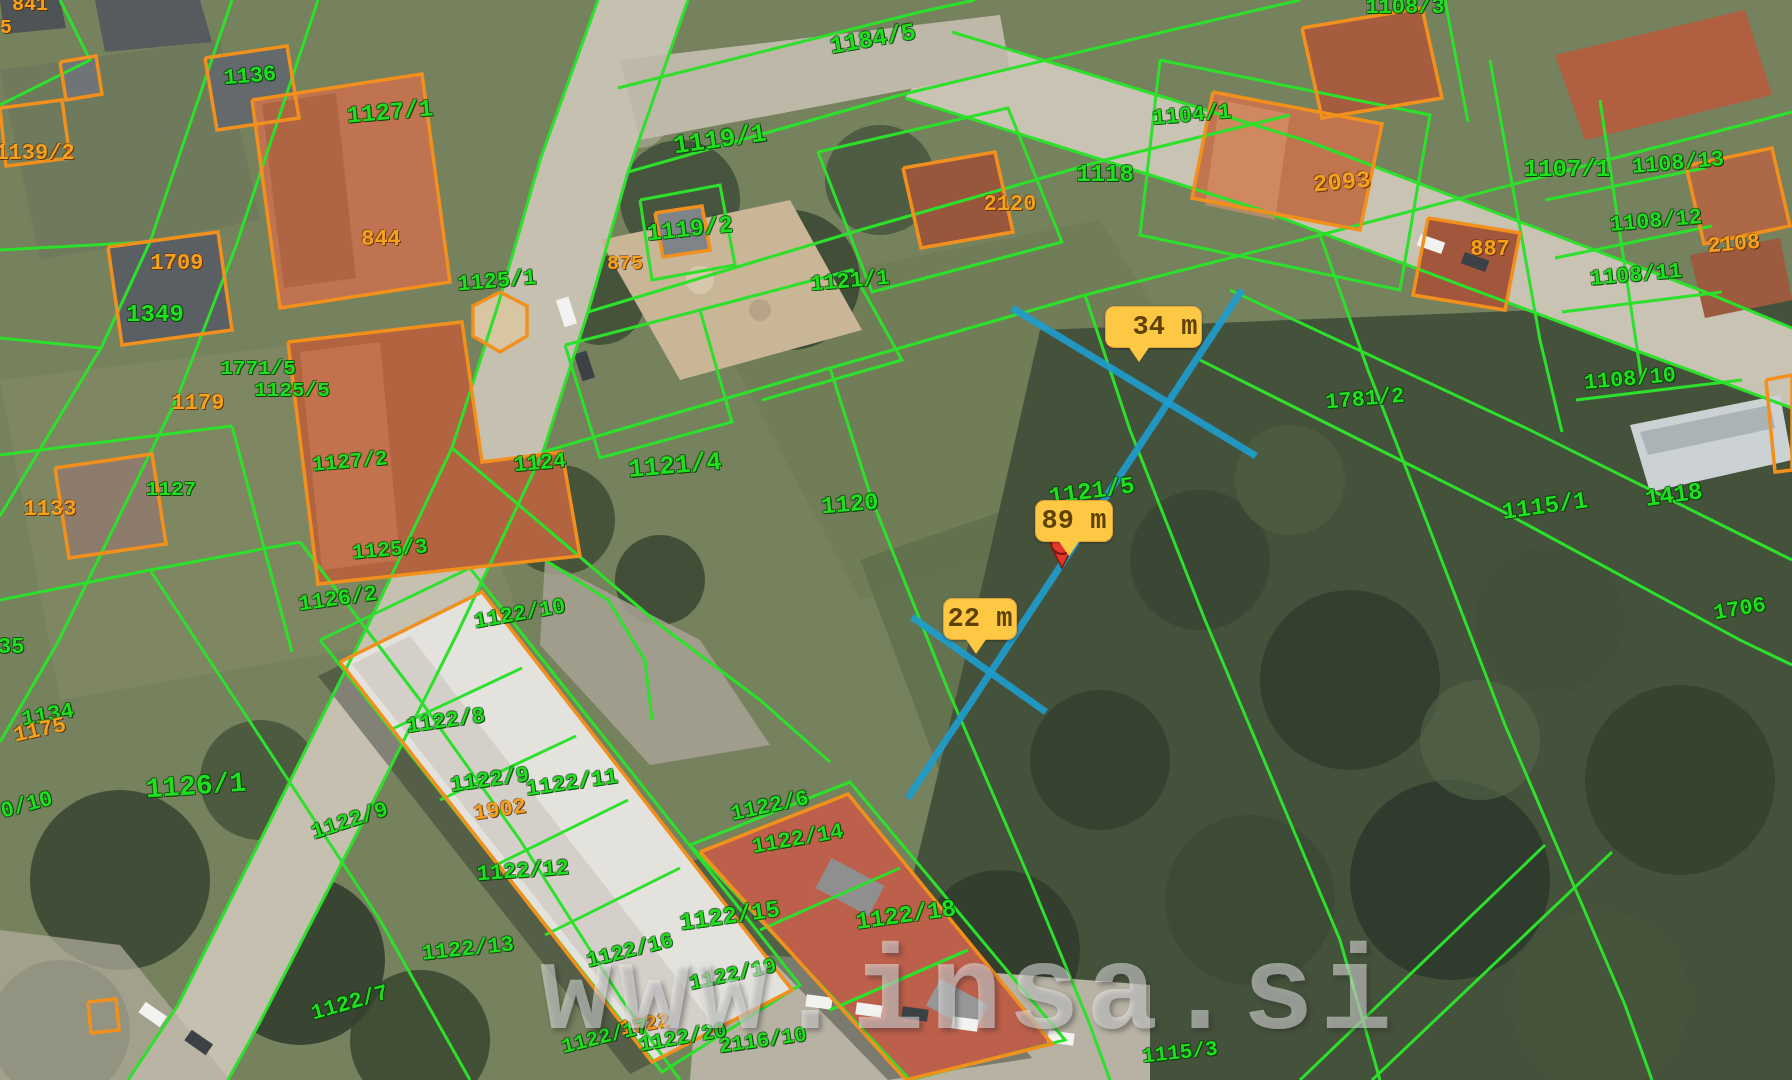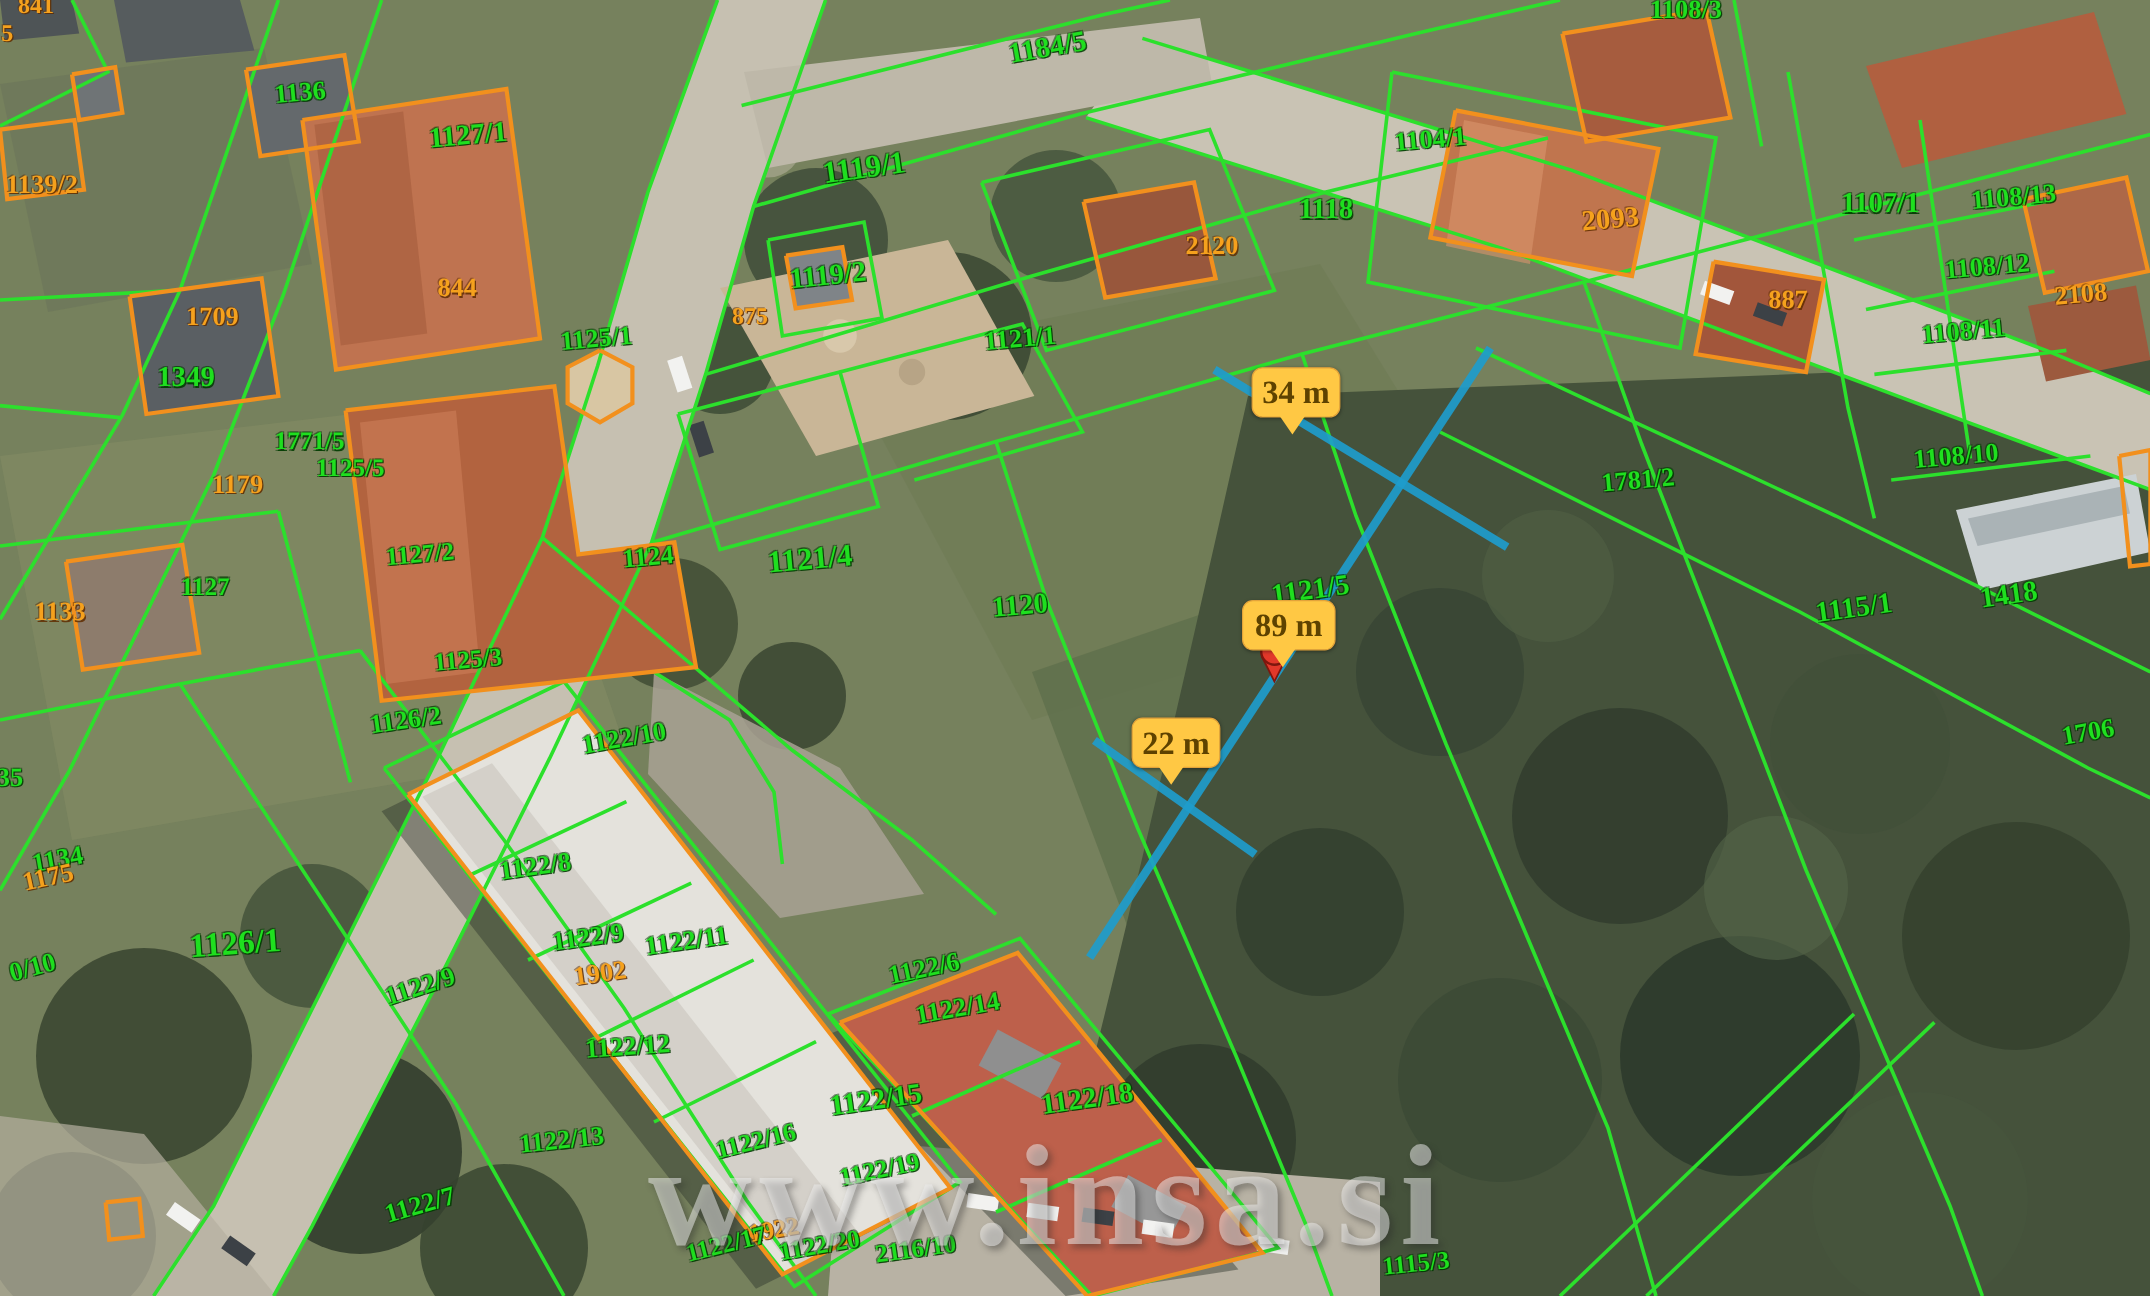--- a/index.html
+++ b/index.html
@@ -1,17 +1,17 @@
 <!DOCTYPE html>
 <html><head>
 <meta charset="utf-8">
 <style>
   html,body{margin:0;padding:0;background:#222;}
   #stage{position:relative;width:1792px;height:1080px;overflow:hidden;
-         font-family:Liberation Serif, serif;background:#6d28d9;}
+         font-family:Liberation Mono, monospace;background:#6d28d9;}
   #stage svg{position:absolute;left:0;top:0;}
   .lbl{position:absolute;font-weight:bold;white-space:nowrap;line-height:1;
        transform:translate(-50%,-50%);pointer-events:none;}
   .lbl.g{color:#1fdf1f;text-shadow:1px 1px 0 rgba(0,60,0,.85),-1px -1px 0 rgba(0,60,0,.5),1px -1px 0 rgba(0,60,0,.5),-1px 1px 0 rgba(0,60,0,.5);}
   .lbl.o{color:#f5a11d;text-shadow:1px 1px 0 rgba(95,45,0,.85),-1px -1px 0 rgba(95,45,0,.5);}
   .tag{position:absolute;background:#ffc844;border:1px solid #e3a33a;border-radius:9px;
        box-shadow:0 1px 3px rgba(0,0,0,.35);display:flex;align-items:center;justify-content:center;}
   .tag-text{font-weight:bold;font-size:27px;color:#5e4200;}
   .tag-ptr{position:absolute;bottom:-15px;width:0;height:0;
        border-left:11px solid transparent;border-right:11px solid transparent;
@@ -269,21 +269,21 @@
       <div class="lbl g" style="left: 630px; top: 951px; font-size: 21px; transform: translate(-50%, -50%) rotate(-14deg);">1122/16</div>
       <div class="lbl g" style="left: 733px; top: 975px; font-size: 21px; transform: translate(-50%, -50%) rotate(-12deg);">1122/19</div>
       <div class="lbl o" style="left: 645px; top: 1025px; font-size: 21px; transform: translate(-50%, -50%) rotate(-10deg);">1922</div>
       <div class="lbl g" style="left: 605px; top: 1037px; font-size: 21px; transform: translate(-50%, -50%) rotate(-14deg);">1122/17</div>
       <div class="lbl g" style="left: 683px; top: 1038px; font-size: 21px; transform: translate(-50%, -50%) rotate(-10deg);">1122/20</div>
       <div class="lbl g" style="left: 763px; top: 1041px; font-size: 21px; transform: translate(-50%, -50%) rotate(-8deg);">2116/10</div>
       <div class="lbl g" style="left: 1180px; top: 1053px; font-size: 21px; transform: translate(-50%, -50%) rotate(-6deg);">1115/3</div>
     </div>
 
   <div id="tags">
-      <div class="tag" style="left: 1043px; top: 306px; width: 72px; height: 40px;">
+      <div class="tag" style="left: 1105px; top: 306px; width: 72px; height: 40px; padding-left: 23px;">
         <span class="tag-text">34 m</span>
         <div class="tag-ptr" style="left: 22px;"></div>
       </div>
       <div class="tag" style="left: 1035px; top: 500px; width: 76px; height: 40px;">
         <span class="tag-text">89 m</span>
         <div class="tag-ptr" style="left: 22px;"></div>
       </div>
       <div class="tag" style="left: 943px; top: 598px; width: 72px; height: 40px;">
         <span class="tag-text">22 m</span>
         <div class="tag-ptr" style="left: 21px;"></div>

